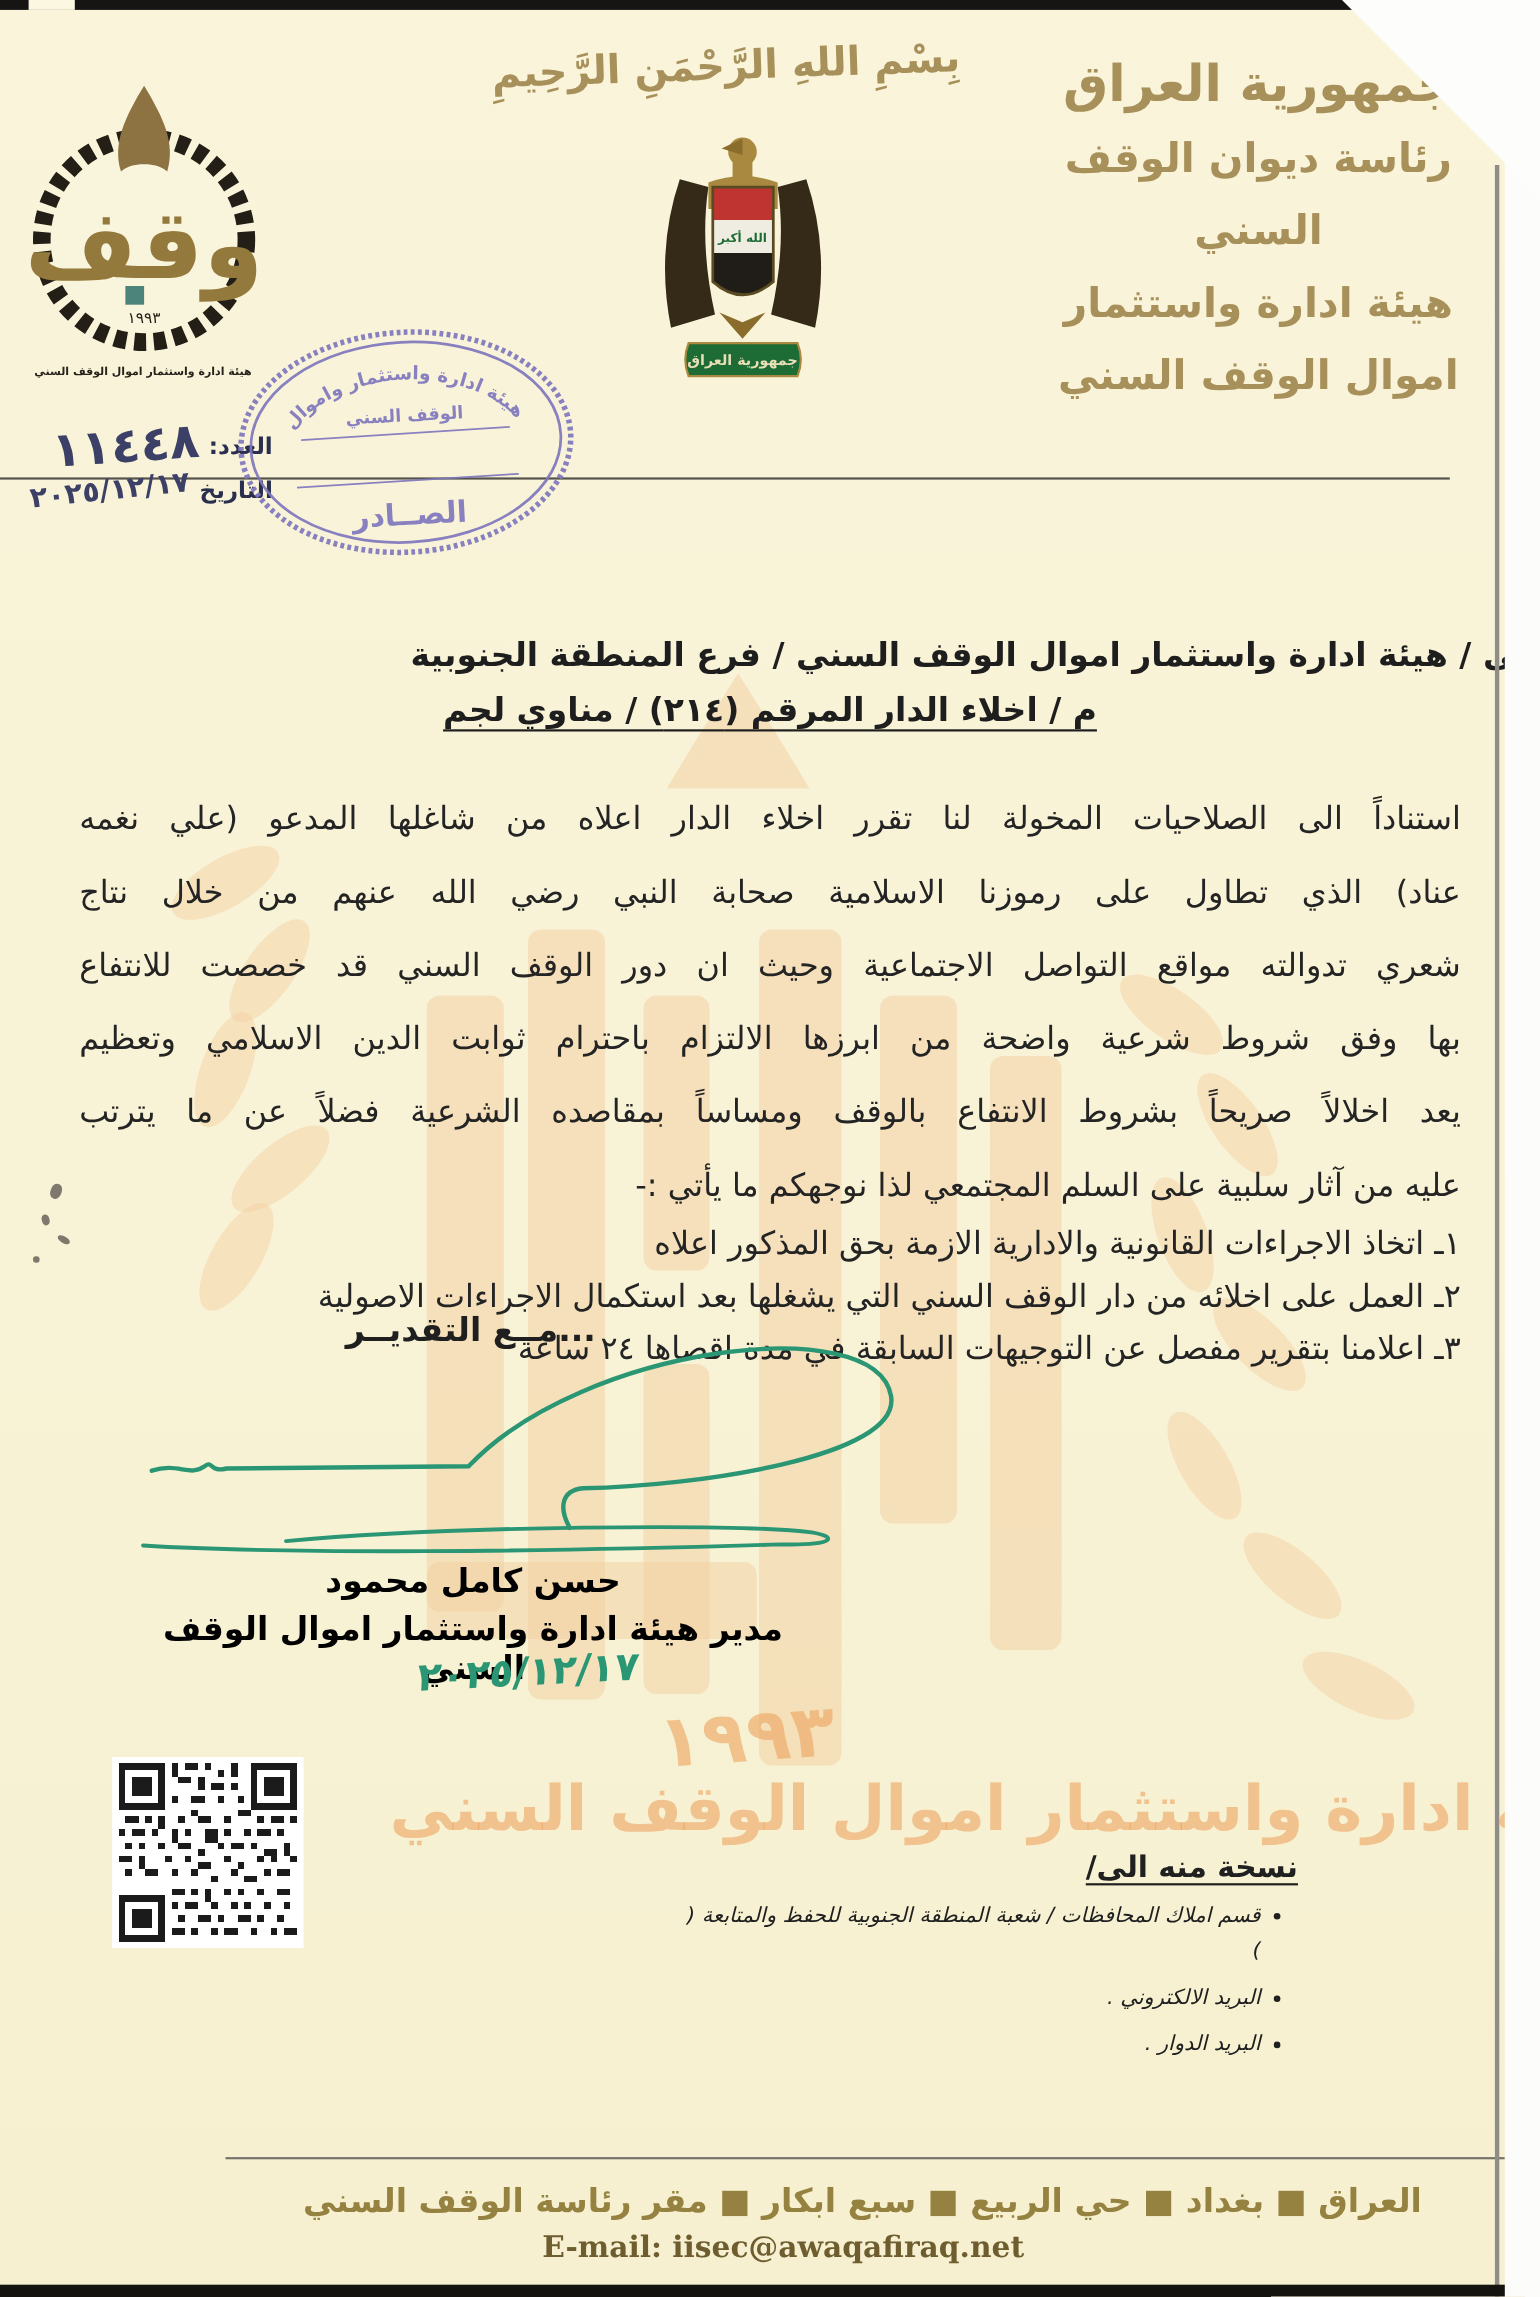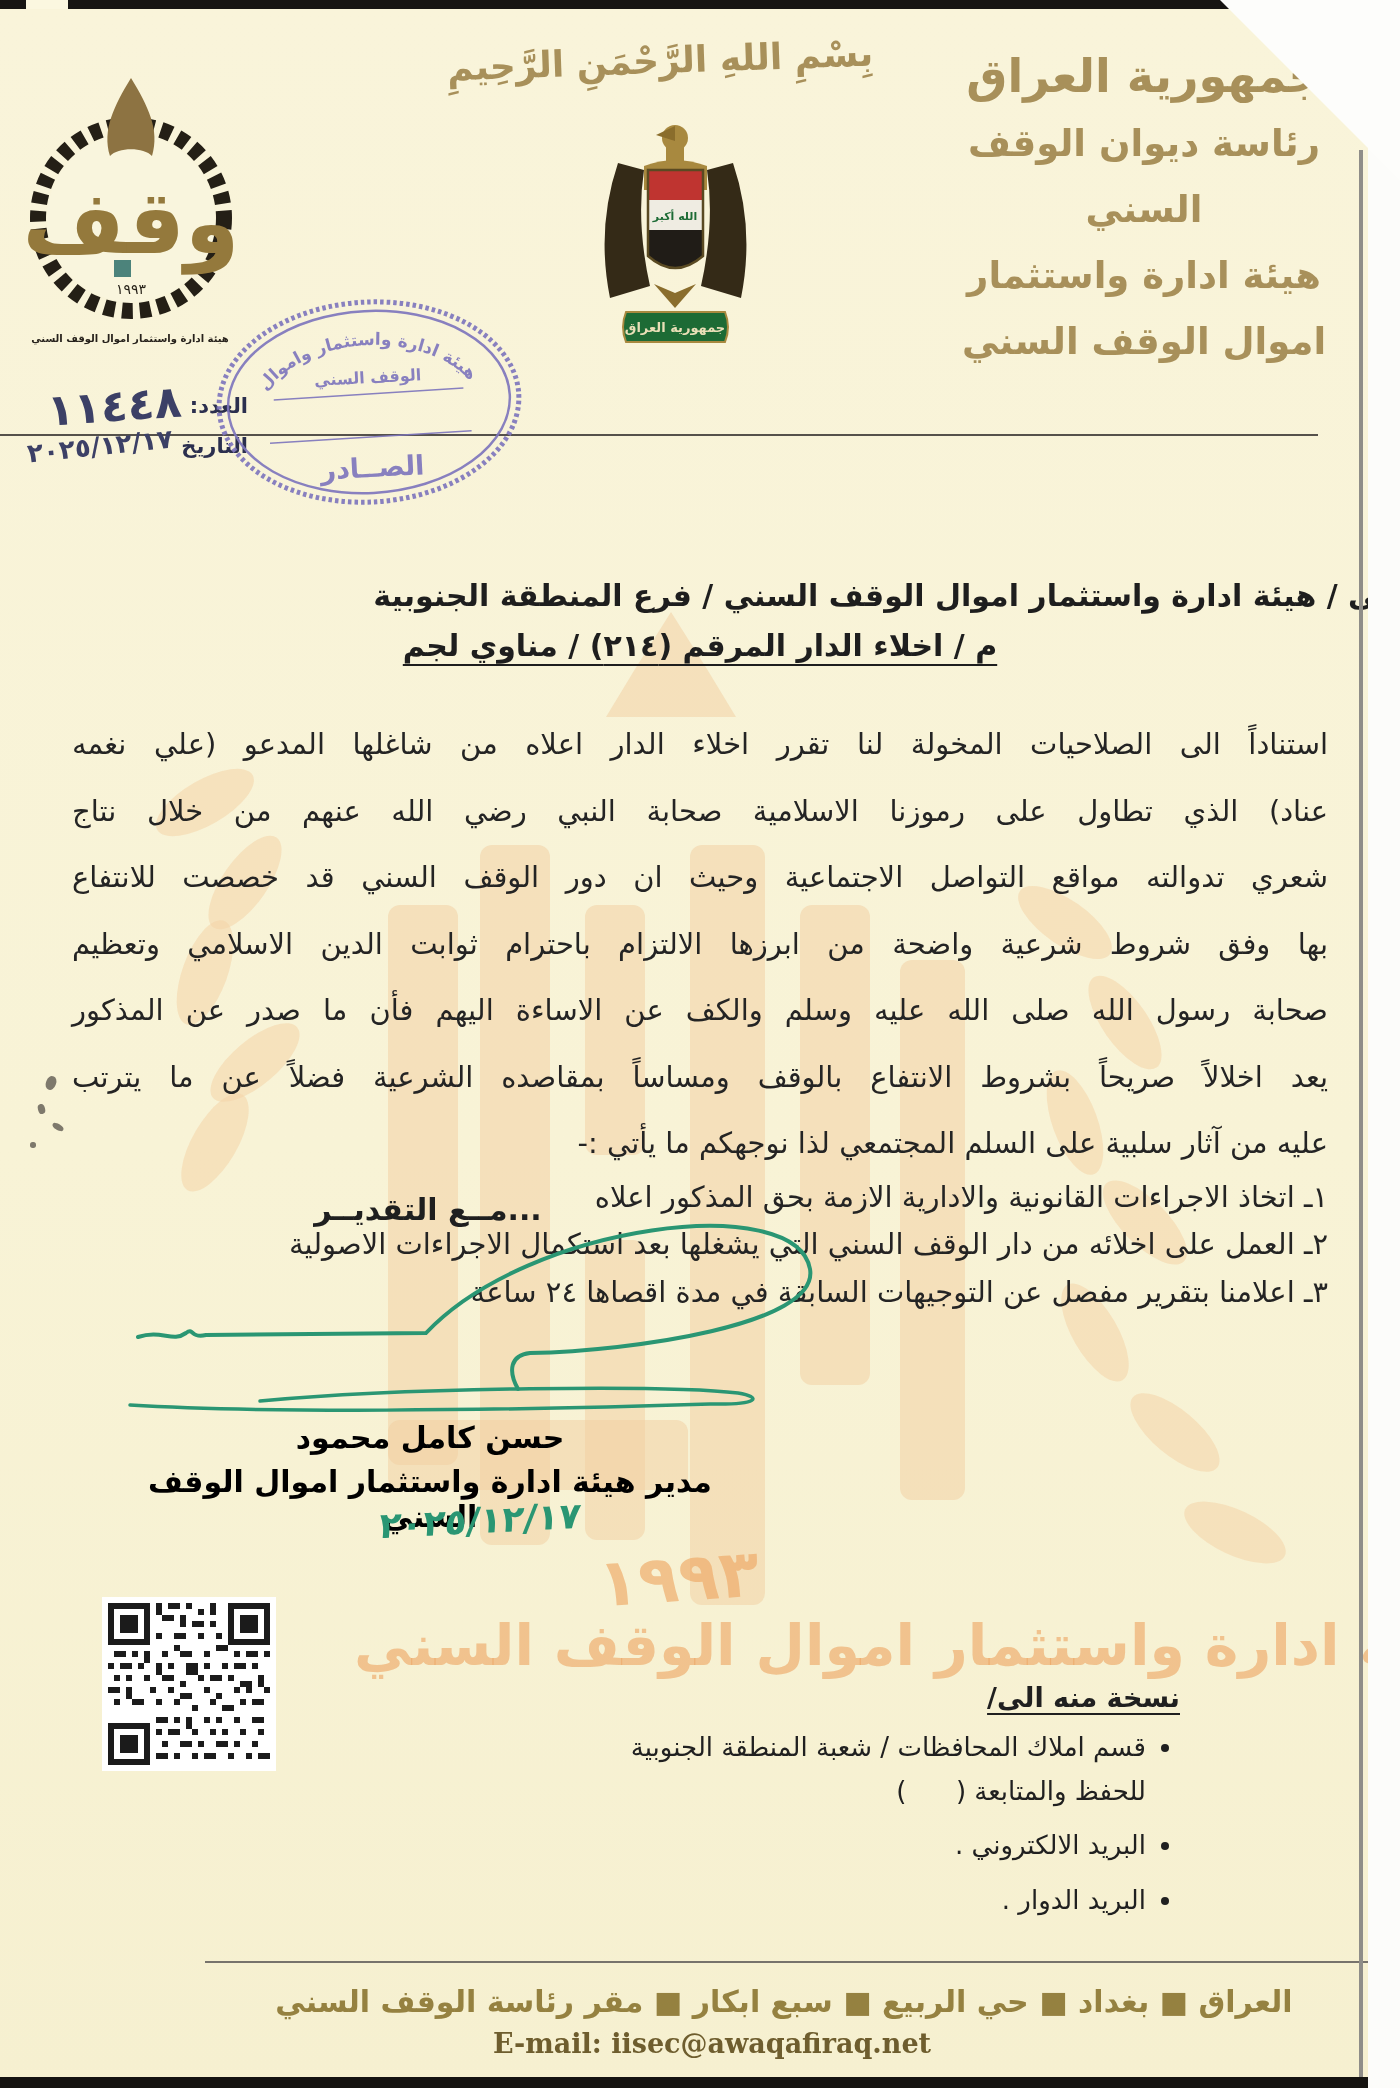--- a/index.html
+++ b/index.html
@@ -63,21 +63,21 @@
   #sigdate{left:330px;top:1500px;width:300px;text-align:center;font-size:36px;font-weight:bold;
     color:#2a9673;transform:rotate(-3deg) skewX(-8deg);z-index:2;}
 
   
   #qr{left:102px;top:1597px;width:174px;height:174px;z-index:2;}
 
   
   #copies{left:615px;top:1682px;width:565px;z-index:2;direction:rtl;color:#202020;}
   .cophead{font-size:27px;font-weight:bold;text-decoration:underline;text-underline-offset:6px;}
   #copies ul{margin:12px 34px 0 0;padding:0;list-style:disc;}
-  #copies li{font-size:26px;line-height:1.7;margin-bottom:10px;white-space:pre-wrap;text-align:right;}
+  #copies li{font-size:19px;line-height:1.7;margin-bottom:10px;white-space:pre-wrap;text-align:right;font-style:italic;}
 
   
   #frule{left:205px;top:1961px;width:1163px;height:2px;background:#77736c;z-index:2;}
   #faddress{left:200px;top:1984px;width:1168px;text-align:center;font-size:30px;font-weight:bold;
     color:#958140;z-index:2;direction:rtl;}
   #femail{left:0;top:2028px;width:1368px;text-align:center;font-size:27px;font-weight:bold;
     color:#6e5d2e;z-index:2;font-family:"DejaVu Serif",serif;margin-left:28px;}
 
   
   #wm{left:0;top:0;width:1400px;height:2088px;z-index:0;pointer-events:none;}
@@ -194,21 +194,20 @@
   </svg>
 
   <div class="abs" id="addr1">الى / هيئة ادارة واستثمار اموال الوقف السني / فرع المنطقة الجنوبية</div>
   <div class="abs" id="addr2">م / اخلاء الدار المرقم (٢١٤) / مناوي لجم</div>
 
   <div class="abs" id="bodyflow">
     <div class="bline">استناداً الى الصلاحيات المخولة لنا تقرر اخلاء الدار اعلاه من شاغلها المدعو (علي نغمه</div>
     <div class="bline">عناد) الذي تطاول على رموزنا الاسلامية صحابة النبي رضي الله عنهم من خلال نتاج</div>
     <div class="bline">شعري تدوالته مواقع التواصل الاجتماعية وحيث ان دور الوقف السني قد خصصت للانتفاع</div>
     <div class="bline">بها وفق شروط شرعية واضحة من ابرزها الالتزام باحترام ثوابت الدين الاسلامي وتعظيم</div>
-    <div class="bline">صحابة رسول الله صلى الله عليه وسلم والكف عن الاساءة اليهم فأن ما صدر عن المذكور</div>
     <div class="bline">يعد اخلالاً صريحاً بشروط الانتفاع بالوقف ومساساً بمقاصده الشرعية فضلاً عن ما يترتب</div>
     <div class="bline last">عليه من آثار سلبية على السلم المجتمعي لذا نوجهكم ما يأتي :-</div>
     <div id="directives">
       <div class="ditem">١ـ اتخاذ الاجراءات القانونية والادارية الازمة بحق المذكور اعلاه</div>
       <div class="ditem">٢ـ العمل على اخلائه من دار الوقف السني التي يشغلها بعد استكمال الاجراءات الاصولية</div>
       <div class="ditem">٣ـ اعلامنا بتقرير مفصل عن التوجيهات السابقة في مدة اقصاها ٢٤ ساعة</div>
     </div>
   </div>
 
   <div class="abs" id="closing">...مــع التقديــر</div>

